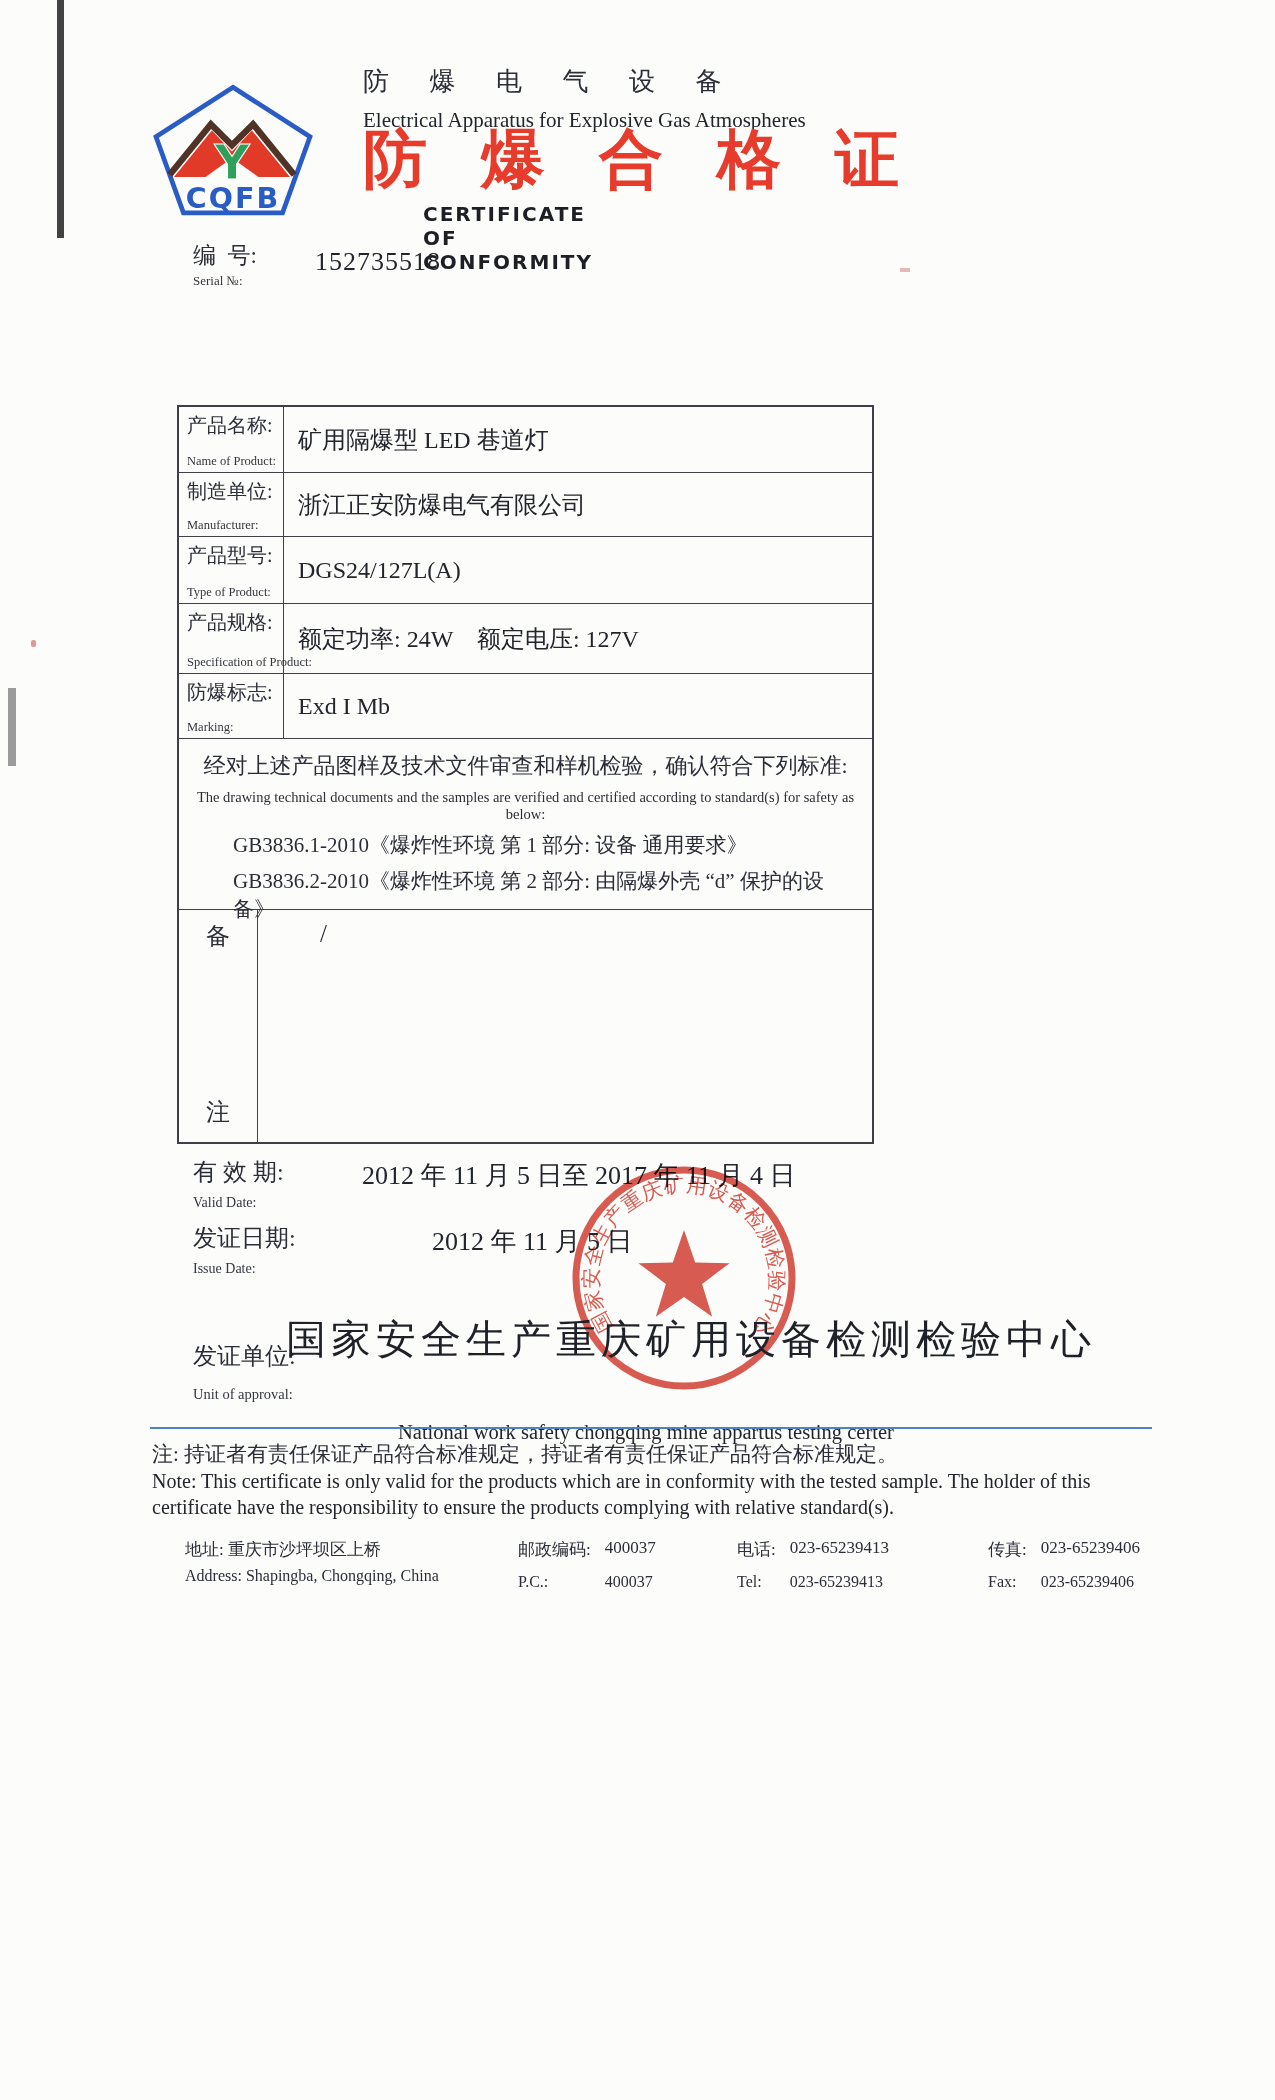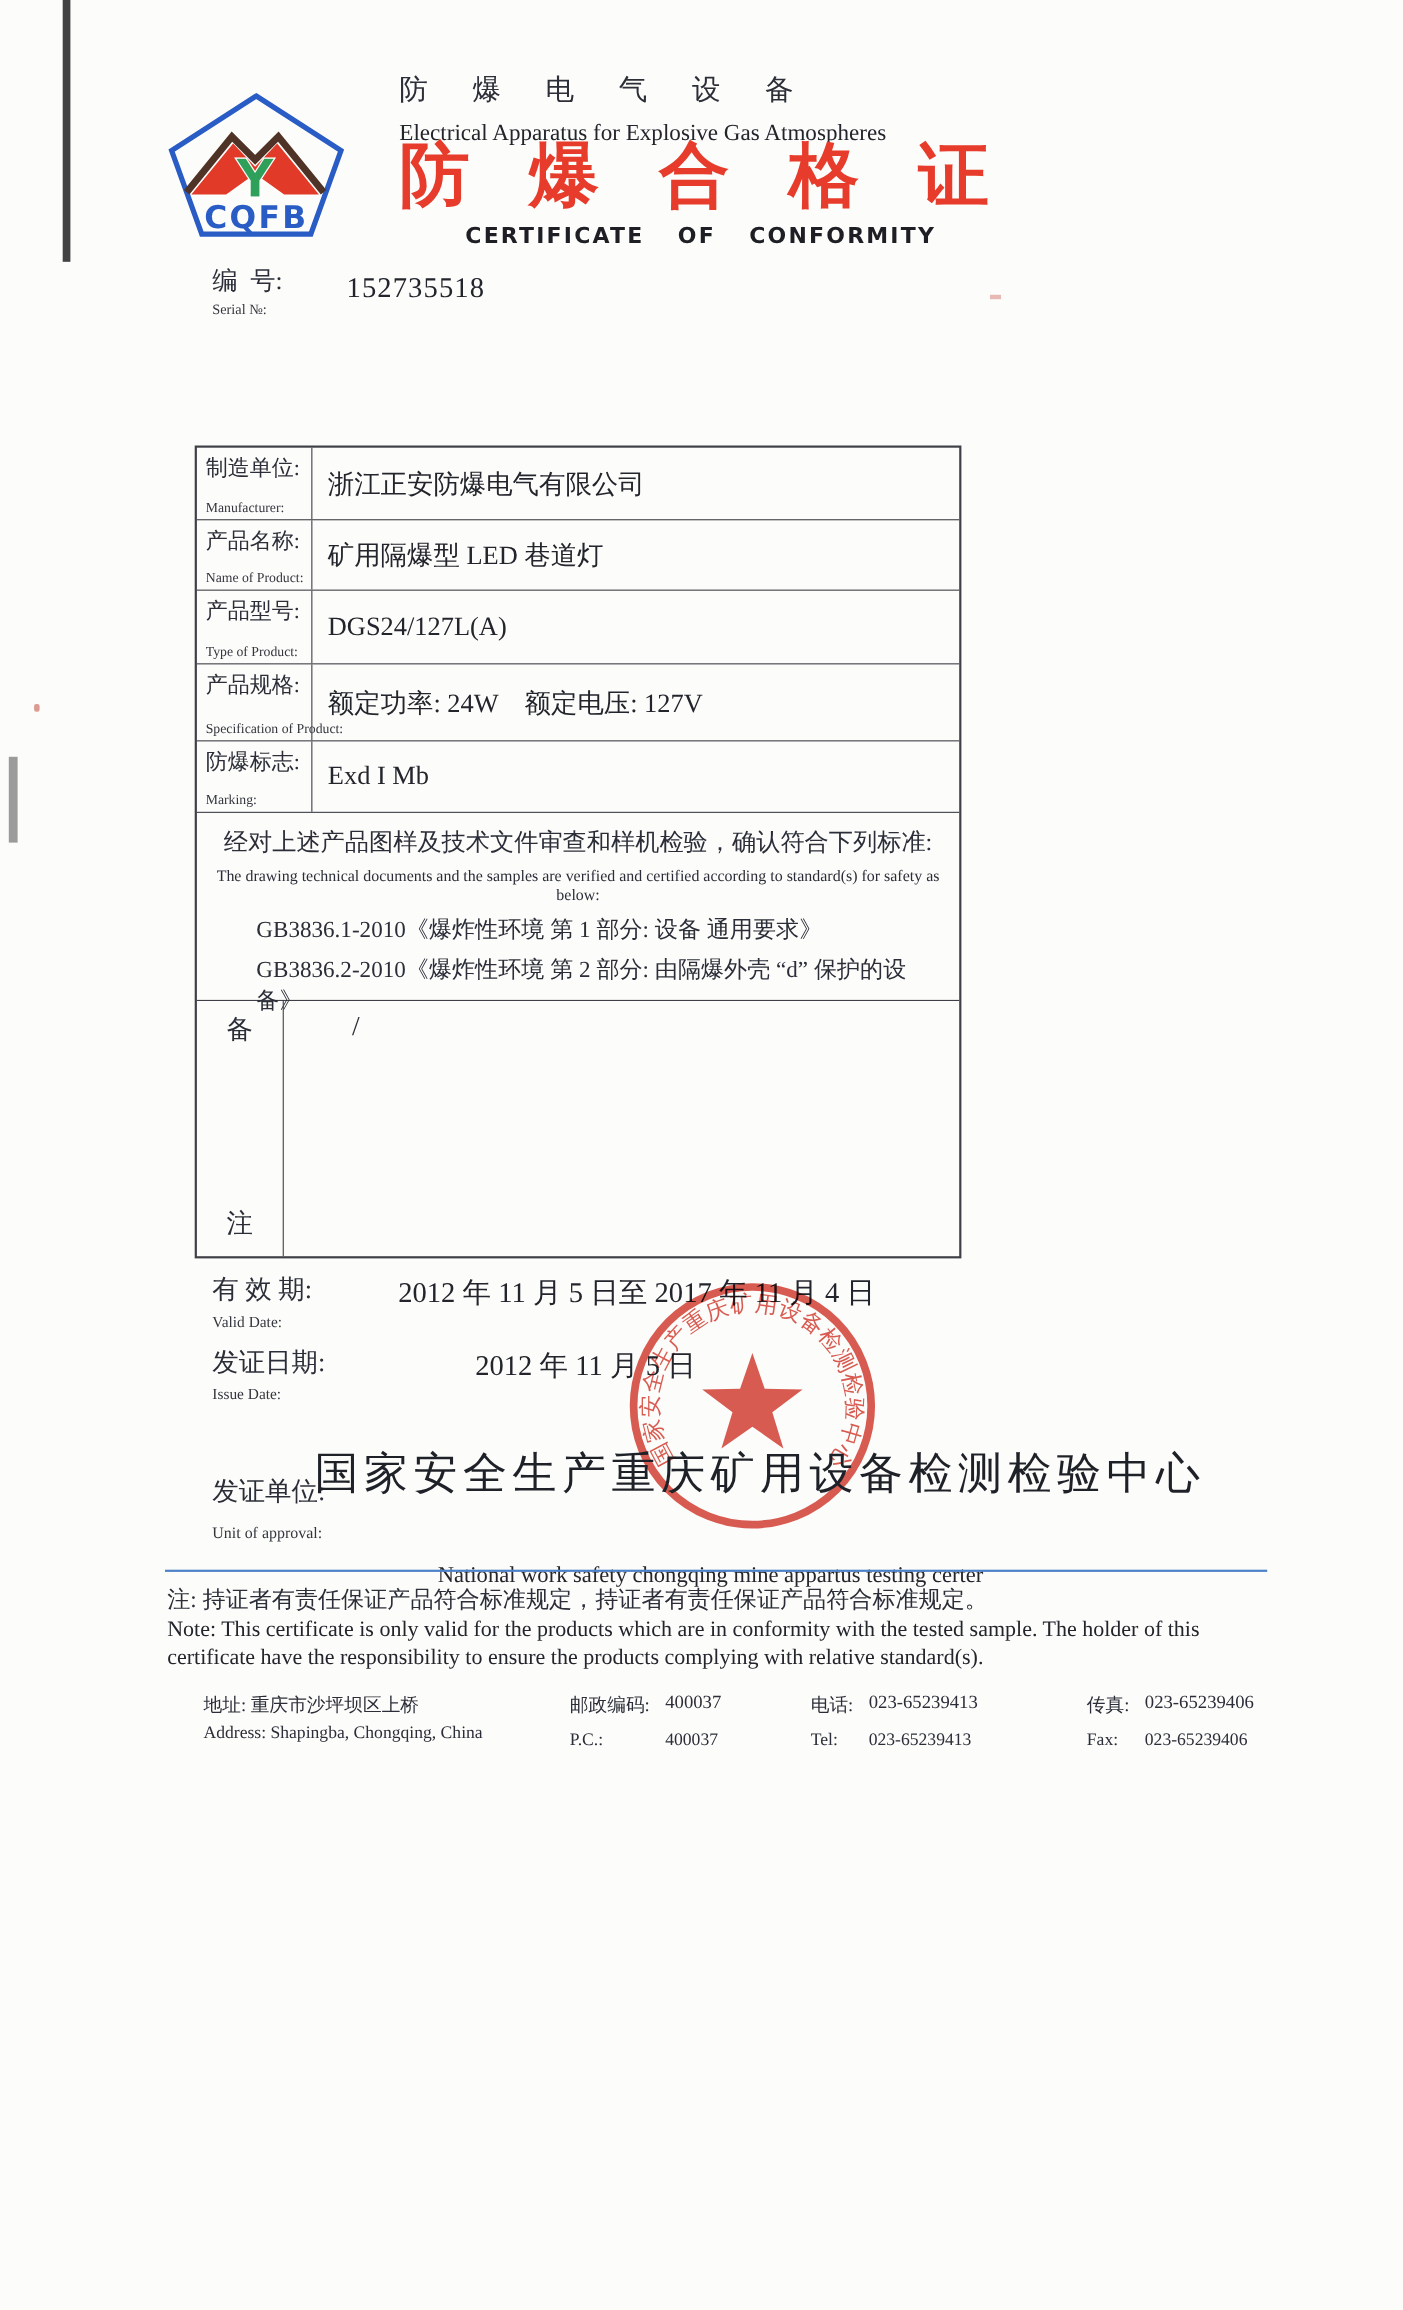--- a/index.html
+++ b/index.html
@@ -9,21 +9,21 @@
     font-family:"Liberation Serif","DejaVu Serif",serif;
     color:#23252c;overflow:hidden;
   }
   .abs{position:absolute;}
   
   .logo-box{left:148px;top:82px;width:170px;height:135px;}
   .hdr-cn{left:363px;top:64px;width:400px;font-size:26px;letter-spacing:17px;white-space:nowrap;color:#2c2f38;}
   .hdr-en{left:363px;top:96px;width:420px;font-size:21px;color:#23252c;white-space:nowrap;margin-top:12px;}
   .hdr-red{left:363px;top:126px;font-size:64px;font-weight:bold;color:#e73c2b;letter-spacing:54px;white-space:nowrap;line-height:1.05;}
   .hdr-cert{left:423px;top:202px;width:428px;display:flex;justify-content:space-between;
-    font-family:"DejaVu Sans","Liberation Sans",sans-serif;font-weight:bold;font-size:20px;letter-spacing:2px;color:#1d1f24;}
+    font-family:"DejaVu Sans","Liberation Sans",sans-serif;font-weight:bold;font-size:20px;letter-spacing:2px;color:#1d1f24;flex-direction:column;}
   
   .serial-cn{left:193px;top:240px;font-size:23px;white-space:pre;color:#2b2e38;}
   .serial-en{left:193px;top:273px;font-size:13px;color:#33363e;}
   .serial-val{left:315px;top:247px;font-size:26px;letter-spacing:1px;}
   
   .cert-table{left:177px;top:405px;width:693px;height:735px;border:2px solid #3f4047;
     display:grid;grid-template-rows:66px 64px 67px 70px 65px 171px 1fr;}
   .t-row{display:grid;grid-template-columns:105px 1fr;border-bottom:1.5px solid #3f4047;}
   .t-label{border-right:1.5px solid #3f4047;padding:5px 4px 3px 8px;display:flex;flex-direction:column;justify-content:space-between;}
   .t-label .cn{font-size:20px;color:#2b2e38;white-space:nowrap;}
@@ -97,32 +97,32 @@
 </div>
 
 <div class="abs serial-cn">编  号:</div>
 <div class="abs serial-en">Serial  №:</div>
 <div class="abs serial-val">152735518</div>
 
 <div class="abs cert-table">
 
   <div class="t-row">
     <div class="t-label">
+      <span class="cn">产品名称:</span>
+      <span class="en">Name of Product:</span>
+    </div>
+    <div class="t-val">矿用隔爆型 LED 巷道灯</div>
+  </div>
+
+  <div class="t-row">
+    <div class="t-label">
       <span class="cn">制造单位:</span>
       <span class="en">Manufacturer:</span>
     </div>
     <div class="t-val">浙江正安防爆电气有限公司</div>
-  </div>
-
-  <div class="t-row">
-    <div class="t-label">
-      <span class="cn">产品名称:</span>
-      <span class="en">Name of Product:</span>
-    </div>
-    <div class="t-val">矿用隔爆型 LED 巷道灯</div>
   </div>
 
   <div class="t-row">
     <div class="t-label">
       <span class="cn">产品型号:</span>
       <span class="en">Type of Product:</span>
     </div>
     <div class="t-val">DGS24/127L(A)</div>
   </div>
 

